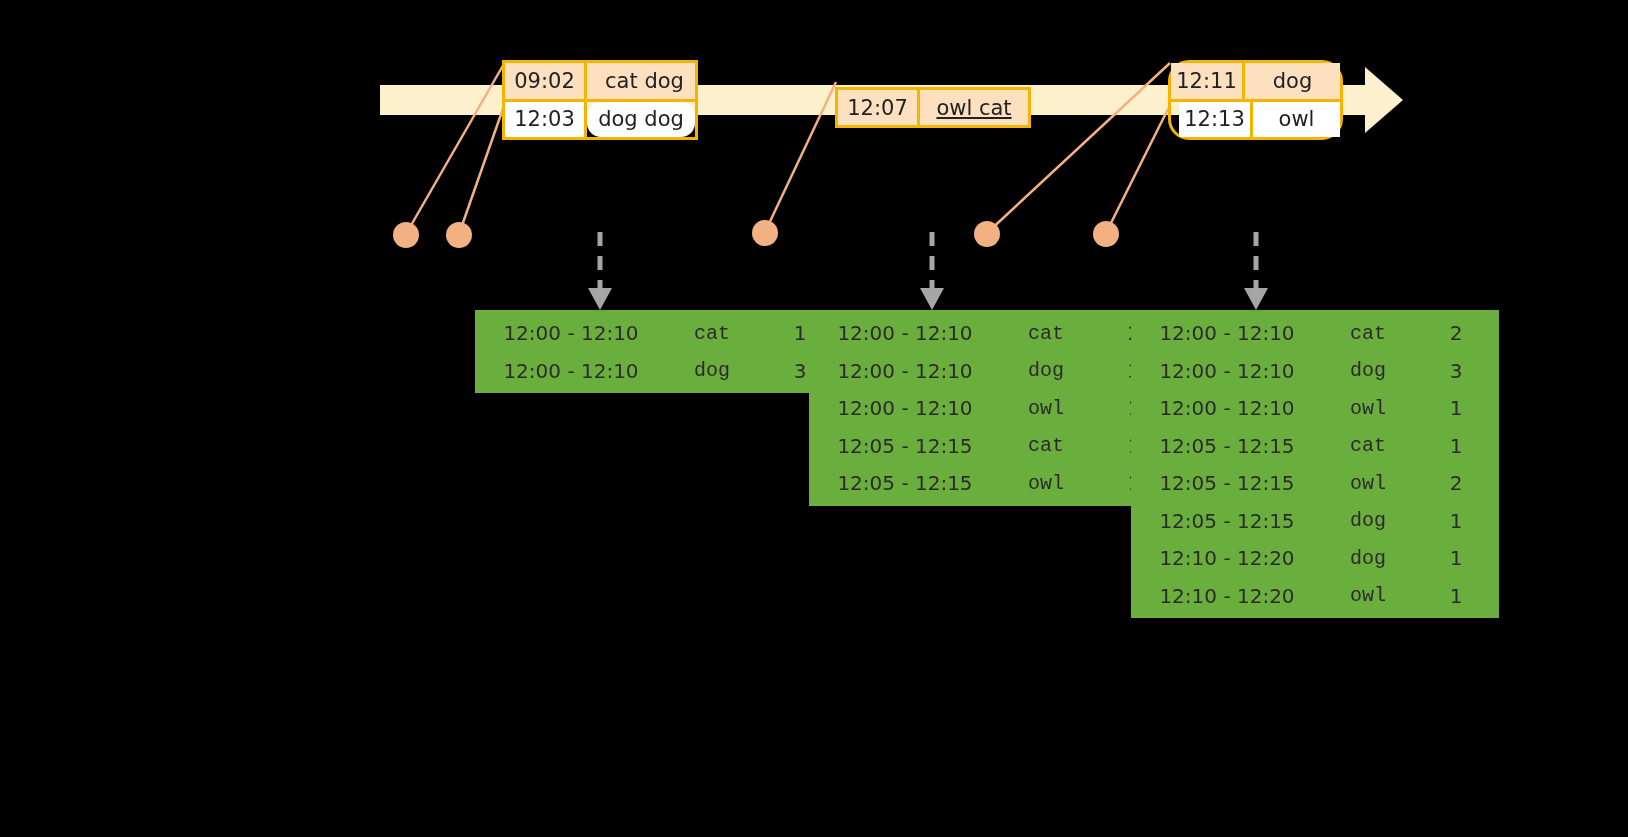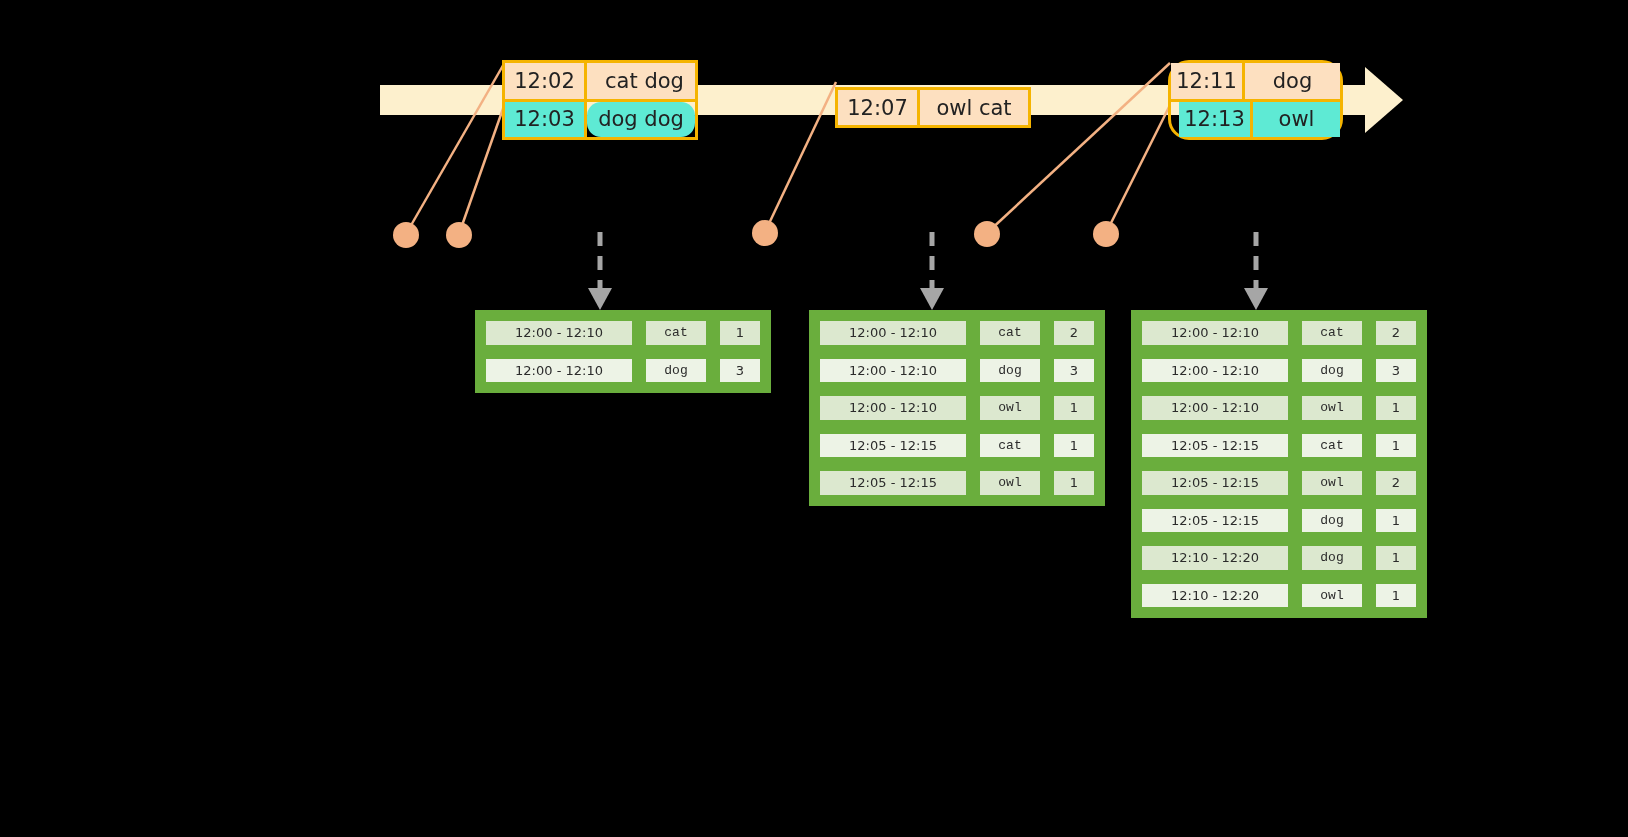--- a/index.html
+++ b/index.html
@@ -13,27 +13,27 @@
 
   
   .ebox{position:absolute;border:3px solid #f5b400;box-sizing:border-box;
         display:flex;flex-direction:column;}
   .erow{display:flex;flex:1;}
   .erow + .erow{border-top:3px solid #f5b400;}
   .ecell{display:flex;align-items:center;justify-content:center;
          font-size:21px;color:#222;box-sizing:border-box;}
   .ecell.time{border-right:3px solid #f5b400;}
   .erow.dark .ecell{background:#fde0c0;}
-  .erow.light .ecell{background:#5eead4;}
+  .erow.light .ecell{background:#ffffff;}
 
   
   .gtab{position:absolute;border:4px solid #6aae3d;box-sizing:border-box;background:#6aae3d;}
   .grow{display:flex;height:37.5px;box-sizing:border-box;}
   .gcell{display:flex;align-items:center;justify-content:center;
-         font-size:13px;color:#2b2b2b;box-sizing:border-box;margin:7px;}
+         font-size:20px;color:#2b2b2b;box-sizing:border-box;margin:19px;}
   .grow.dark .gcell{background:#dce8cf;}
   .grow.light .gcell{background:#edf3e6;}
   .gcell.win{flex:0 0 146px;}
   .gcell.word{flex:0 0 60px;font-family:Liberation Mono, monospace;}
   .gcell.cnt{flex:0 0 40px;}
 
   svg.overlay{position:absolute;left:0;top:0;width:1628px;height:837px;pointer-events:none;}
 </style>
 </head>
 <body>
@@ -65,33 +65,33 @@
     </g>
     <g fill="#a6a6a6">
       <polygon points="588,288 612,288 600,310"></polygon>
       <polygon points="920,288 944,288 932,310"></polygon>
       <polygon points="1244,288 1268,288 1256,310"></polygon>
     </g>
   </svg>
 
   <div class="ebox" style="left:502px;top:60px;width:196px;height:80px;">
     <div class="erow dark">
-      <div class="ecell time" style="flex:0 0 82px;">12:02</div>
+      <div class="ecell time" style="flex:0 0 82px;">09:02</div>
       <div class="ecell words" style="flex:1;padding-left:7px;">cat dog</div>
     </div>
     <div class="erow light">
       <div class="ecell time" style="flex:0 0 82px;">12:03</div>
       <div class="ecell words" style="flex:1;border-radius:14px;">dog dog</div>
     </div>
   </div>
 
   <div class="ebox" style="left:835px;top:80px;width:196px;height:41px;margin-top:7px;">
     <div class="erow dark">
       <div class="ecell time" style="flex:0 0 82px;">12:07</div>
-      <div class="ecell words" style="flex:1;">owl cat</div>
+      <div class="ecell words" style="flex:1;text-decoration:underline;">owl cat</div>
     </div>
   </div>
 
   <div class="ebox" style="left:1168px;top:60px;width:175px;height:80px;border-radius:21px;">
     <div class="erow dark">
       <div class="ecell time" style="flex:0 0 74px;">12:11</div>
       <div class="ecell words" style="flex:1;">dog</div>
     </div>
     <div class="erow light">
       <div class="ecell time" style="flex:0 0 74px;margin-left:8px;">12:13</div>

